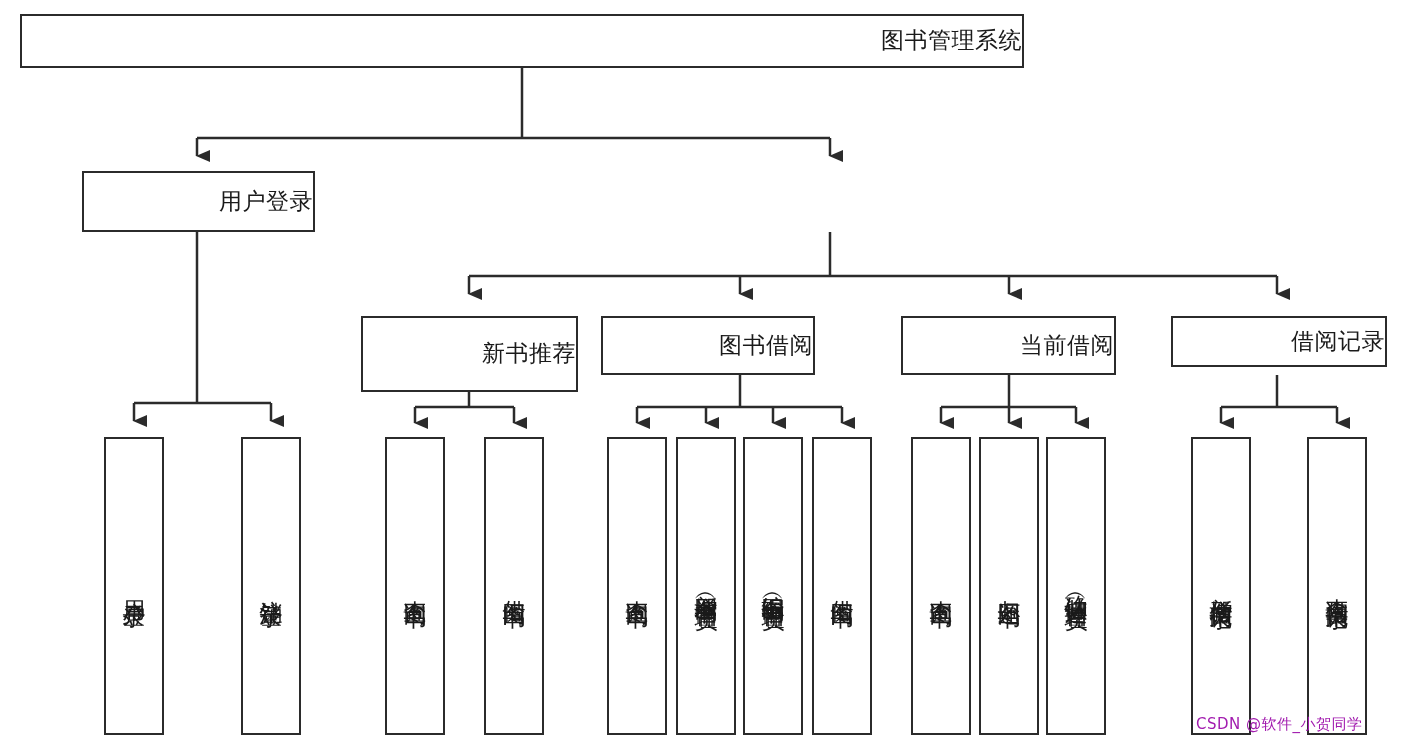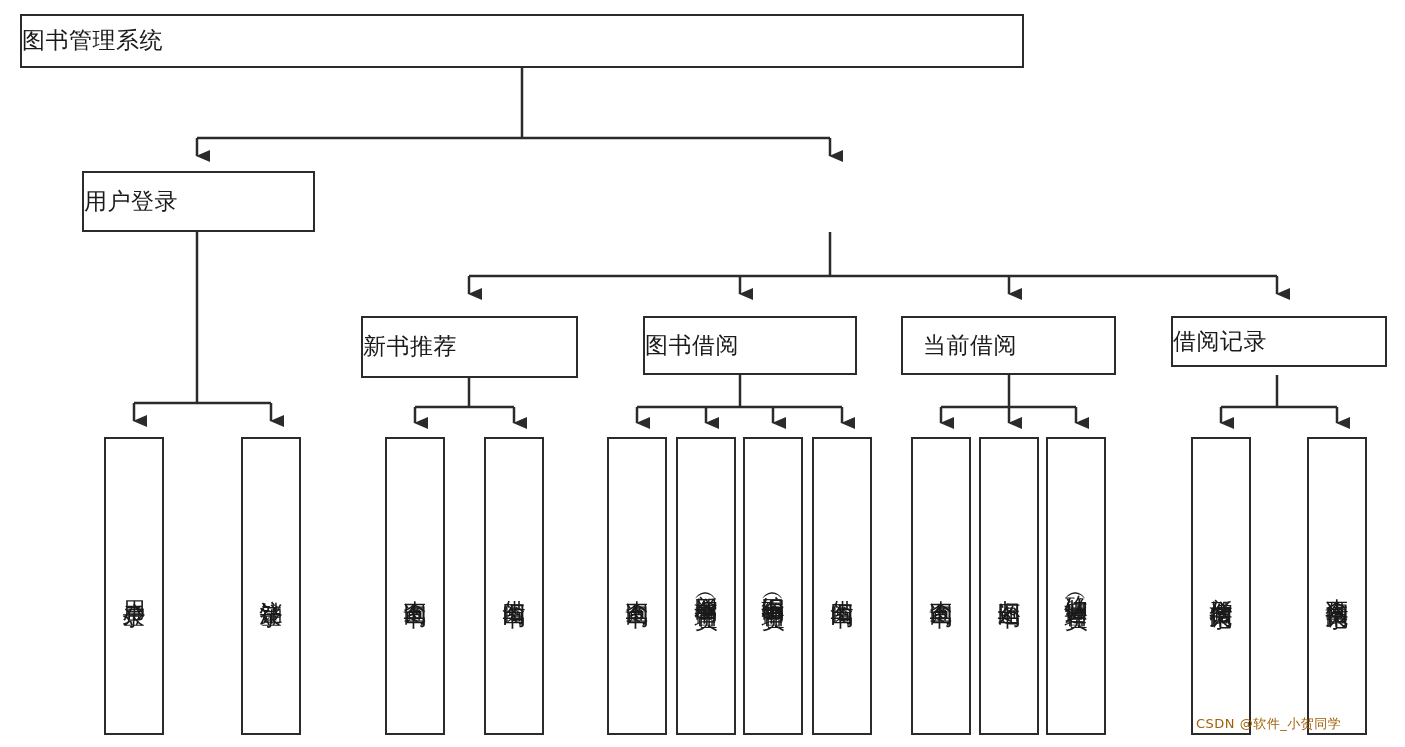--- a/index.html
+++ b/index.html
@@ -28,21 +28,21 @@
     height: 747px;
     pointer-events: none;
   }
   .node {
     position: absolute;
     box-sizing: border-box;
     background: #ffffff;
     border: 2.5px solid #2b2b2b;
     display: flex;
     align-items: center;
-    justify-content: flex-start;
+    justify-content: flex-end;
     color: #1a1a1a;
   }
   .node .label {
     display: block;
     text-align: center;
     line-height: 1.02;
     letter-spacing: 0.5px;
     white-space: nowrap;
   }
   .node.horizontal .label {
@@ -54,22 +54,22 @@
   }
   .node.vertical .label {
     writing-mode: vertical-rl;
     text-orientation: upright;
     font-size: 23px;
     line-height: 1.18;
     letter-spacing: 2px;
   }
   .watermark {
     position: absolute;
-    font-size: 13px;
-    color: #a16207;
+    font-size: 15px;
+    color: #a21caf;
     letter-spacing: 0.5px;
     white-space: nowrap;
     font-family: "DejaVu Sans", "Liberation Sans", sans-serif;
   }
 </style>
 </head>
 <body>
 
 <div id="diagram-root">
 
@@ -125,24 +125,24 @@
   </svg>
 
   <div class="node horizontal" style="left:20px; top:14px; width:1004px; height:54px;">
     <span class="label">图书管理系统</span>
   </div>
 
   <div class="node horizontal" style="left:82px; top:171px; width:233px; height:61px;">
     <span class="label">用户登录</span>
   </div>
 
-  <div class="node horizontal" style="left:361px; top:316px; width:217px; height:62px;">
+  <div class="node horizontal" style="left:361px; top:316px; width:217px; height:76px;">
     <span class="label">新书推荐</span>
   </div>
-  <div class="node horizontal" style="left:643px; top:316px; width:214px; height:59px;">
+  <div class="node horizontal" style="left:601px; top:316px; width:214px; height:59px;">
     <span class="label">图书借阅</span>
   </div>
   <div class="node horizontal" style="left:901px; top:316px; width:215px; height:59px;padding-left:20px;">
     <span class="label">当前借阅</span>
   </div>
   <div class="node horizontal" style="left:1171px; top:316px; width:216px; height:51px;">
     <span class="label">借阅记录</span>
   </div>
 
   <div class="node vertical" style="left:104px; top:437px; width:60px; height:298px;">

